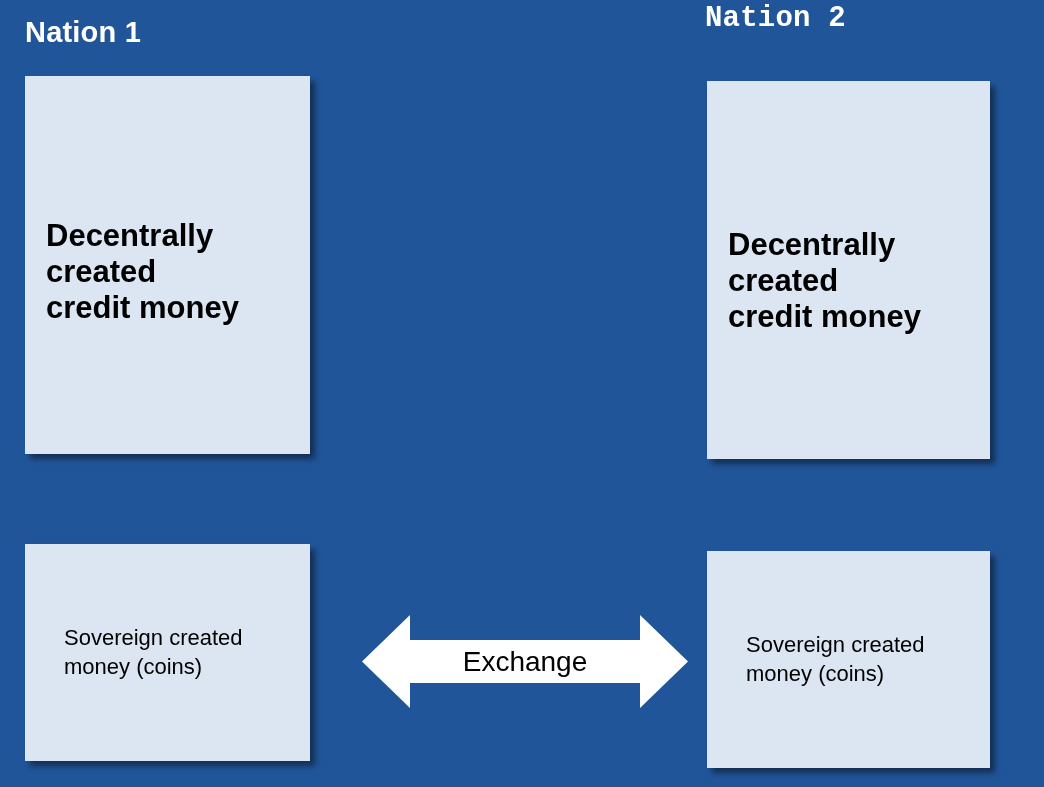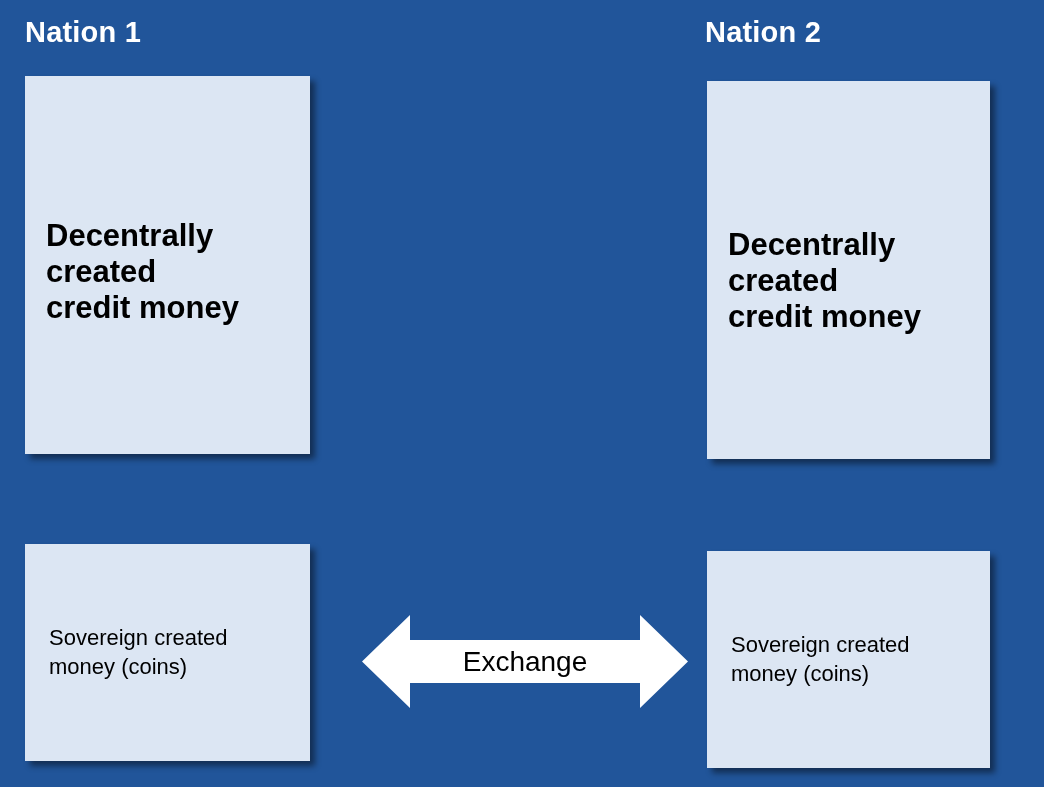--- a/index.html
+++ b/index.html
@@ -19,21 +19,21 @@
   .nation-title {
     position: absolute;
     color: #ffffff;
     font-size: 29px;
     font-weight: bold;
     letter-spacing: 0.2px;
     line-height: 1;
     white-space: nowrap;
   }
   #nation1-title { left: 25px; top: 18px; }
-  #nation2-title { left: 705px; top: 18px; }
+  #nation2-title { left: 705px; top: 4px; font-family: Liberation Mono, monospace; }
 
   .money-box {
     position: absolute;
     background: #dce6f3;
     box-shadow: 5px 5px 6px rgba(0, 0, 0, 0.45);
     box-sizing: border-box;
     display: flex;
     flex-direction: column;
     justify-content: center;
   }
@@ -46,21 +46,21 @@
     font-size: 31px;
     font-weight: bold;
     line-height: 1.16;
     padding-left: 21px;
     padding-right: 6px;
   }
   .box-text.sovereign {
     font-size: 22px;
     font-weight: normal;
     line-height: 1.3;
-    padding-left: 24px;
+    padding-left: 39px;
     padding-right: 10px;
   }
 
   
   #box-credit-1   { left: 25px;  top: 76px;  width: 285px; height: 378px; }
   #box-credit-1 .box-text { margin-top: 14px; }
   #box-coins-1    { left: 25px;  top: 544px; width: 285px; height: 217px; }
 
   
   #box-credit-2   { left: 707px; top: 81px;  width: 283px; height: 378px; }

